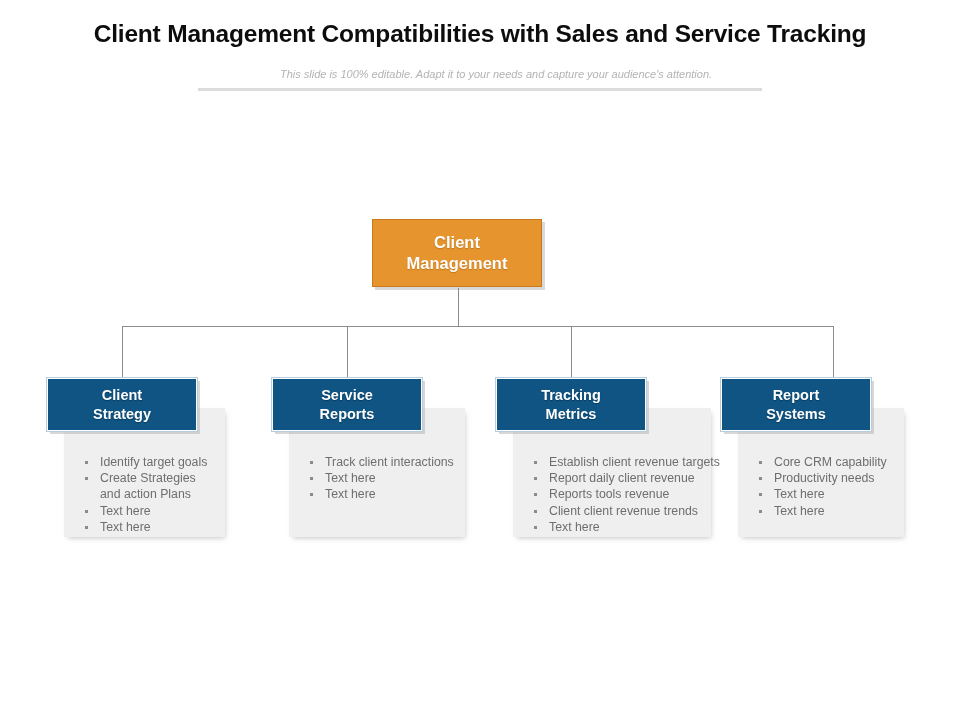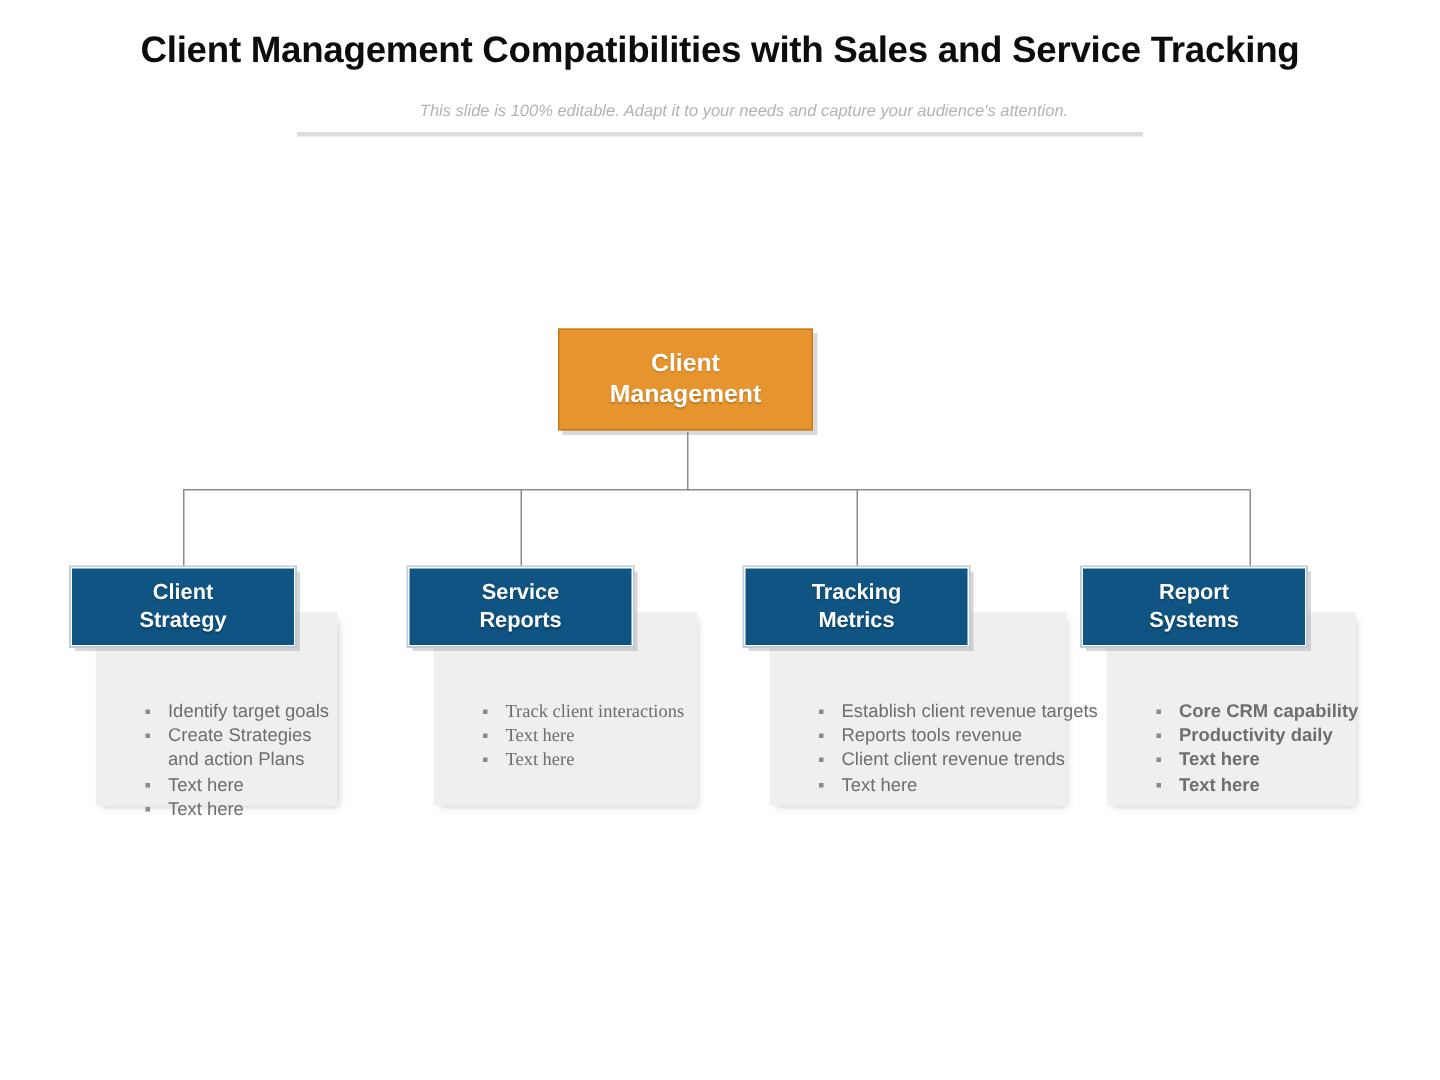--- a/index.html
+++ b/index.html
@@ -116,21 +116,21 @@
     font-size: 14.5px;
     font-weight: bold;
     line-height: 1.3;
     text-align: center;
     text-shadow: 0 1px 1px rgba(0,30,60,0.45);
   }
   .bullet-list {
     position: absolute;
     left: 18px;
     top: 46px;
-    margin: 12px;
+    margin: 0;
     padding: 0;
     list-style: none;
   }
   .bullet-list li {
     position: relative;
     padding-left: 18px;
     font-size: 12.3px;
     line-height: 16.2px;
     color: #6e6e6e;
     white-space: nowrap;
@@ -191,57 +191,58 @@
     </div>
     <div class="branch-header">
       <div class="node-title">
         <span>Client</span><br>
         <span>Strategy</span>
       </div>
     </div>
   </div>
 
   <div class="branch" style="left:272px; width:200px;">
-    <div class="branch-panel" style="left:17px; top:30px; width:176px; height:129px;font-family:Liberation Serif, serif;">
+    <div class="branch-panel" style="left:17px; top:30px; width:176px; height:129px;">
       <ul class="bullet-list" style="width:150px;">
         <li>Track client interactions</li>
         <li>Text here</li>
         <li>Text here</li>
       </ul>
     </div>
     <div class="branch-header">
       <div class="node-title">
         <span>Service</span><br>
         <span>Reports</span>
       </div>
     </div>
   </div>
 
   <div class="branch" style="left:496px; width:220px;">
     <div class="branch-panel" style="left:17px; top:30px; width:198px; height:129px;">
       <ul class="bullet-list" style="width:180px;">
         <li>Establish client revenue  targets</li>
+        <li>Report  daily client revenue</li>
         <li>Reports  tools revenue</li>
         <li>Client  client revenue  trends</li>
         <li>Text here</li>
       </ul>
     </div>
     <div class="branch-header">
       <div class="node-title">
         <span>Tracking</span><br>
         <span>Metrics</span>
       </div>
     </div>
   </div>
 
   <div class="branch" style="left:721px; width:200px;">
     <div class="branch-panel" style="left:17px; top:30px; width:166px; height:129px;">
-      <ul class="bullet-list" style="width:140px;font-weight:bold;">
+      <ul class="bullet-list" style="width:140px;">
         <li>Core CRM  capability</li>
-        <li>Productivity daily</li>
+        <li>Productivity needs</li>
         <li>Text here</li>
         <li>Text here</li>
       </ul>
     </div>
     <div class="branch-header">
       <div class="node-title">
         <span>Report</span><br>
         <span>Systems</span>
       </div>
     </div>

